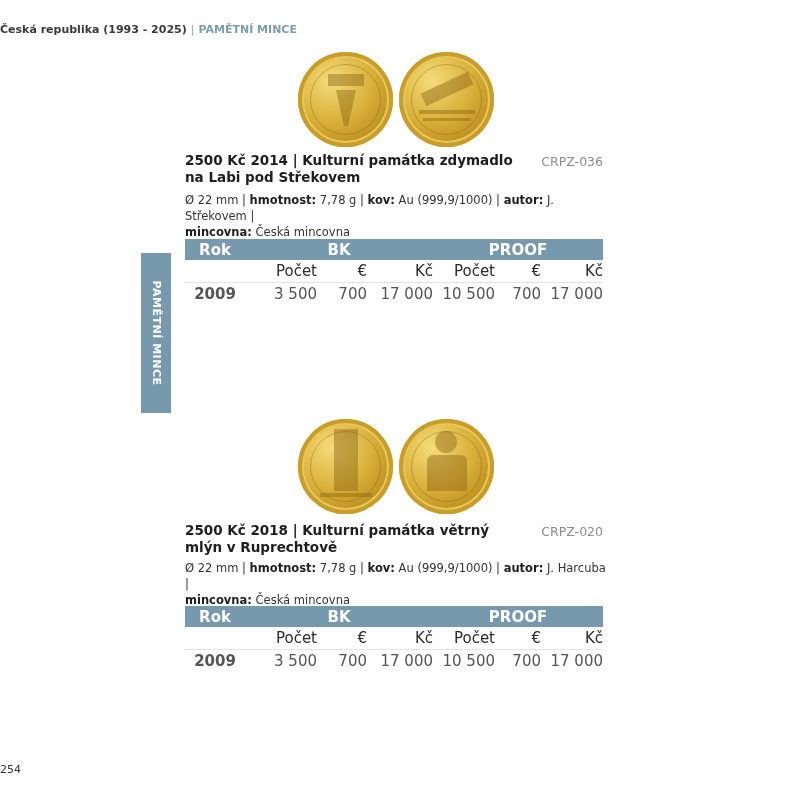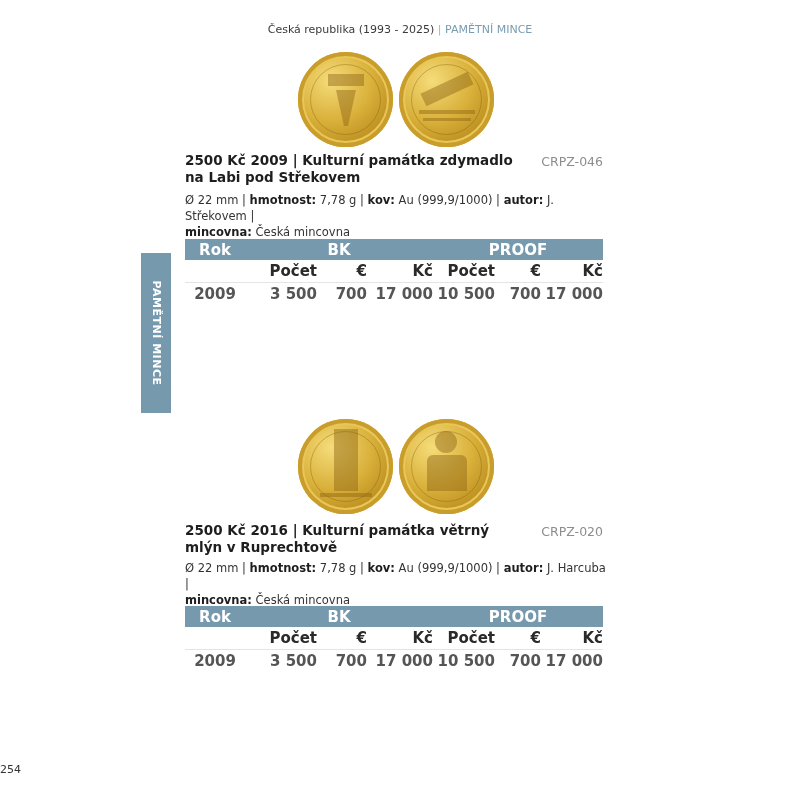--- a/index.html
+++ b/index.html
@@ -1,39 +1,39 @@
 <!DOCTYPE html>
 <html><head>
 <meta charset="utf-8">
 <style>
   html, body { margin:0; padding:0; background:#ffffff; }
   body { width:800px; height:800px; position:relative; overflow:hidden; font-family:"DejaVu Sans", sans-serif; color:#222; }
-  .header { position:absolute; top:23px; left:0; width:800px; text-align:center; font-size:11px; color:#3a3a3a; }
+  .header { position:absolute; top:23px; left:0; width:800px; font-size:11px; color:#3a3a3a;font-weight:bold; }
   .header .accent { color:#7a9db0; }
   .header .sep { color:#9fb6c3; }
   .side-tab { position:absolute; left:141px; top:253px; width:30px; height:160px; background:#7699ae; }
   .side-tab span { position:absolute; left:50%; top:50%; transform:translate(-50%,-50%) rotate(90deg); white-space:nowrap; color:#fff; font-size:11px; font-weight:bold; letter-spacing:0.5px; }
   .coins { position:absolute; display:flex; gap:6px; }
   .coin { width:95px; height:95px; border-radius:50%; position:relative;
     background: radial-gradient(circle at 35% 30%, #f5dc7a 0%, #d9b03a 45%, #b88a1c 80%, #8f6a12 100%);
     box-shadow: inset 0 0 0 4px #c99d2b, inset 0 0 0 6px #e8c658; }
   .coin .inner { position:absolute; inset:12px; border-radius:50%; border:1px solid rgba(120,85,10,0.35); }
   .coin .motif { position:absolute; background:rgba(140,100,20,0.45); }
   .entry-title { position:absolute; left:185px; width:330px; font-size:13.5px; font-weight:bold; color:#1e1e1e; line-height:17px; }
   .entry-code { position:absolute; right:197px; font-size:12.5px; color:#8d8d8d; }
   .entry-meta { position:absolute; left:185px; width:425px; font-size:11.5px; color:#333; line-height:16px; }
   .entry-meta b { color:#1e1e1e; }
   table.mint { position:absolute; left:185px; width:418px; border-collapse:collapse; font-size:15px; }
   table.mint thead tr.hdr th { background:#7699ae; color:#fff; font-weight:bold; height:21px; padding:0; }
-  table.mint tr.sub td { height:22px; font-weight:bold; color:#2a2a2a; border-bottom:1px solid #e4e4e4; }
+  table.mint tr.sub td { height:22px; font-weight:normal; color:#2a2a2a; border-bottom:1px solid #e4e4e4; }
   table.mint tr.row td { height:22px; color:#555; }
-  table.mint td { padding:0; text-align:right;font-weight:bold; }
+  table.mint td { padding:0; text-align:right; }
   table.mint td.c0, table.mint th.c0 { text-align:center; }
   table.mint td.yr { font-weight:bold; color:#222; }
-  table.mint td.bold { font-weight:bold; color:#222; }
+  table.mint td.bold { font-weight:normal; color:#222; }
   .page-num { position:absolute; top:763px; left:0; width:785px; text-align:left; font-size:11px; color:#333; }
 </style>
 </head>
 <body>
 
 <div class="header">
   <span>Česká republika (1993 - 2025)</span>
   <span class="sep">|</span>
   <span class="accent">PAMĚTNÍ MINCE</span>
 </div>
@@ -48,22 +48,22 @@
     <div class="motif" style="left:30px;top:22px;width:36px;height:12px;"></div>
     <div class="motif" style="left:38px;top:38px;width:20px;height:36px;clip-path:polygon(0 0,100% 0,60% 100%,40% 100%);"></div>
   </div>
   <div class="coin">
     <div class="inner"></div>
     <div class="motif" style="left:22px;top:30px;width:52px;height:14px;transform:rotate(-25deg);"></div>
     <div class="motif" style="left:20px;top:58px;width:56px;height:4px;"></div>
     <div class="motif" style="left:24px;top:66px;width:48px;height:3px;"></div>
   </div>
 </div>
-<div class="entry-title" style="top:152px;">2500 Kč 2009 | Kulturní památka zdymadlo na Labi pod Střekovem</div>
-<div class="entry-code" style="top:154px;">CRPZ-046</div>
+<div class="entry-title" style="top:152px;">2500 Kč 2014 | Kulturní památka zdymadlo na Labi pod Střekovem</div>
+<div class="entry-code" style="top:154px;">CRPZ-036</div>
 <div class="entry-meta" style="top:192px;">
   <span>Ø 22 mm</span> | <b>hmotnost:</b> <span>7,78 g</span> | <b>kov:</b> <span>Au (999,9/1000)</span> | <b>autor:</b> <span>J. Střekovem</span> |<br>
   <b>mincovna:</b> <span>Česká mincovna</span>
 </div>
 <table class="mint" style="top:239px;">
   <colgroup>
       <col style="width:60px">
       <col style="width:72px">
       <col style="width:50px">
       <col style="width:66px">
@@ -105,21 +105,21 @@
     <div class="inner"></div>
     <div class="motif" style="left:36px;top:10px;width:24px;height:62px;"></div>
     <div class="motif" style="left:22px;top:74px;width:52px;height:4px;"></div>
   </div>
   <div class="coin">
     <div class="inner"></div>
     <div class="motif" style="left:36px;top:12px;width:22px;height:22px;border-radius:50%;"></div>
     <div class="motif" style="left:28px;top:36px;width:40px;height:36px;border-radius:6px 6px 0 0;"></div>
   </div>
 </div>
-<div class="entry-title" style="top:522px;">2500 Kč 2016 | Kulturní památka větrný mlýn v Ruprechtově</div>
+<div class="entry-title" style="top:522px;">2500 Kč 2018 | Kulturní památka větrný mlýn v Ruprechtově</div>
 <div class="entry-code" style="top:524px;">CRPZ-020</div>
 <div class="entry-meta" style="top:560px;">
   <span>Ø 22 mm</span> | <b>hmotnost:</b> <span>7,78 g</span> | <b>kov:</b> <span>Au (999,9/1000)</span> | <b>autor:</b> <span>J. Harcuba</span> |<br>
   <b>mincovna:</b> <span>Česká mincovna</span>
 </div>
 <table class="mint" style="top:606px;">
   <colgroup>
       <col style="width:60px">
       <col style="width:72px">
       <col style="width:50px">

